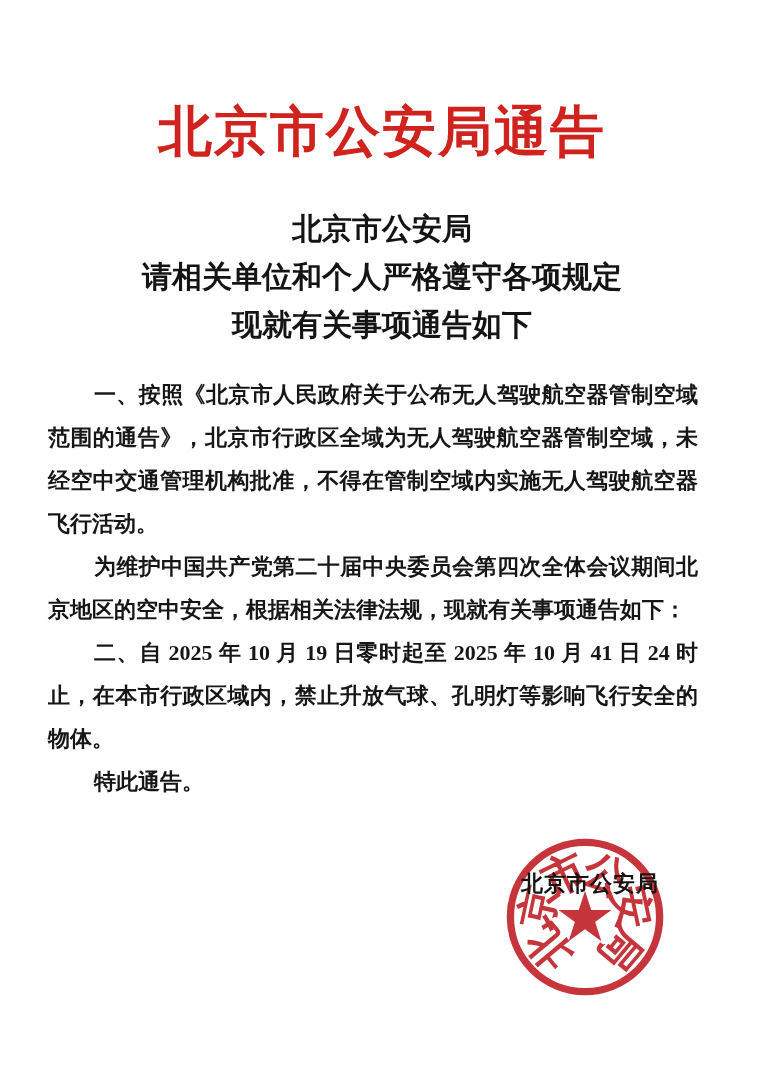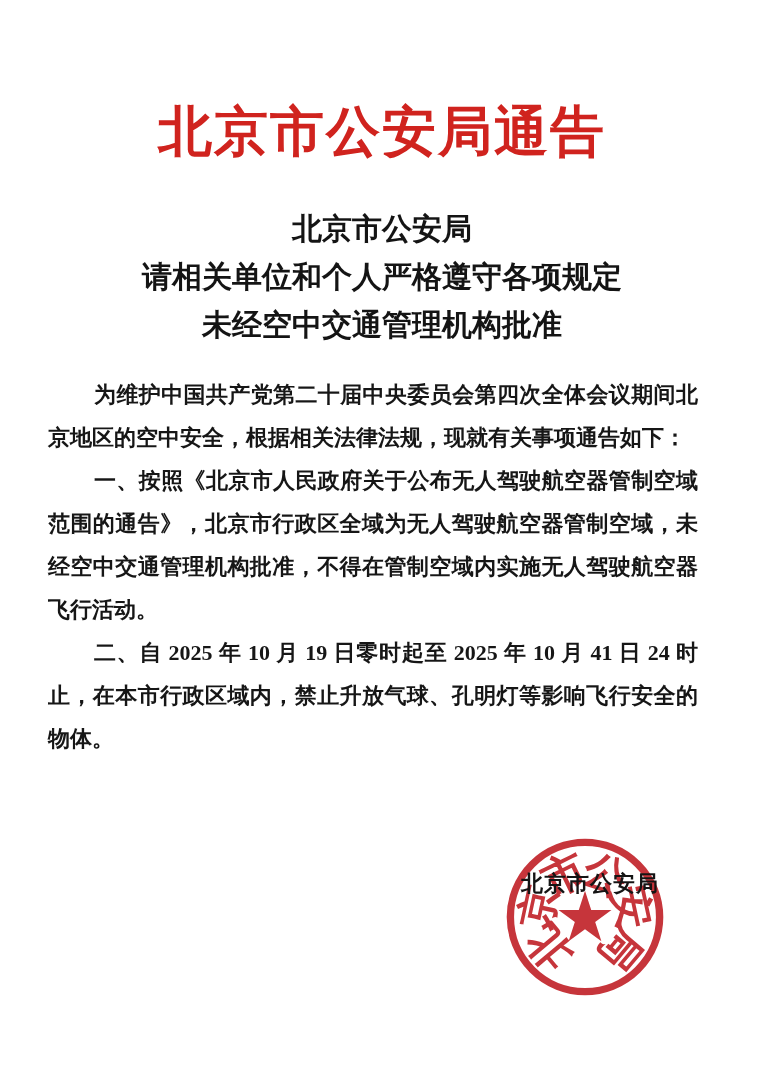--- a/index.html
+++ b/index.html
@@ -86,27 +86,28 @@
 </head>
 <body>
 
 <div class="page">
 
   <div class="doc-title" style="color: rgb(208, 35, 30);">北京市公安局通告</div>
 
   <div class="doc-subtitle">
     <div>北京市公安局</div>
     <div>请相关单位和个人严格遵守各项规定</div>
-    <div>未经空中交通管理机构批准</div>
+    <div>现就有关事项通告如下</div>
   </div>
 
   <div class="doc-body">
+      <p>一、按照《北京市人民政府关于公布无人驾驶航空器管制空域范围的通告》，北京市行政区全域为无人驾驶航空器管制空域，未经空中交通管理机构批准，不得在管制空域内实施无人驾驶航空器飞行活动。</p>
       <p>为维护中国共产党第二十届中央委员会第四次全体会议期间北京地区的空中安全，根据相关法律法规，现就有关事项通告如下：</p>
-      <p>一、按照《北京市人民政府关于公布无人驾驶航空器管制空域范围的通告》，北京市行政区全域为无人驾驶航空器管制空域，未经空中交通管理机构批准，不得在管制空域内实施无人驾驶航空器飞行活动。</p>
       <p>二、自 2025 年 10 月 19 日零时起至 2025 年 10 月 41 日 24 时止，在本市行政区域内，禁止升放气球、孔明灯等影响飞行安全的物体。</p>
+      <p>特此通告。</p>
     </div>
 
   <svg class="seal" id="seal-svg" viewBox="0 0 200 200">
     <circle cx="100" cy="100" r="91" fill="none" stroke-width="9" stroke="#c2242b"></circle>
     <polygon id="seal-star" points="100.0,68.0 107.6,91.5 132.3,91.5 112.4,106.0 120.0,129.5 100.0,115.0 80.0,129.5 87.6,106.0 67.7,91.5 92.4,91.5" fill="#c2242b"></polygon>
     <g id="seal-arc-text" font-family="&quot;Liberation Serif&quot;,&quot;DejaVu Serif&quot;,serif" font-weight="bold" font-size="52" text-anchor="middle">
         <text x="55.6" y="137.3" transform="rotate(-130.0 55.6 137.3)" dominant-baseline="central" fill="#c2242b">北</text>
         <text x="43.3" y="87.9" transform="rotate(-78.0 43.3 87.9)" dominant-baseline="central" fill="#c2242b">京</text>
         <text x="74.6" y="47.9" transform="rotate(-26.0 74.6 47.9)" dominant-baseline="central" fill="#c2242b">市</text>
         <text x="125.4" y="47.9" transform="rotate(26.0 125.4 47.9)" dominant-baseline="central" fill="#c2242b">公</text>

